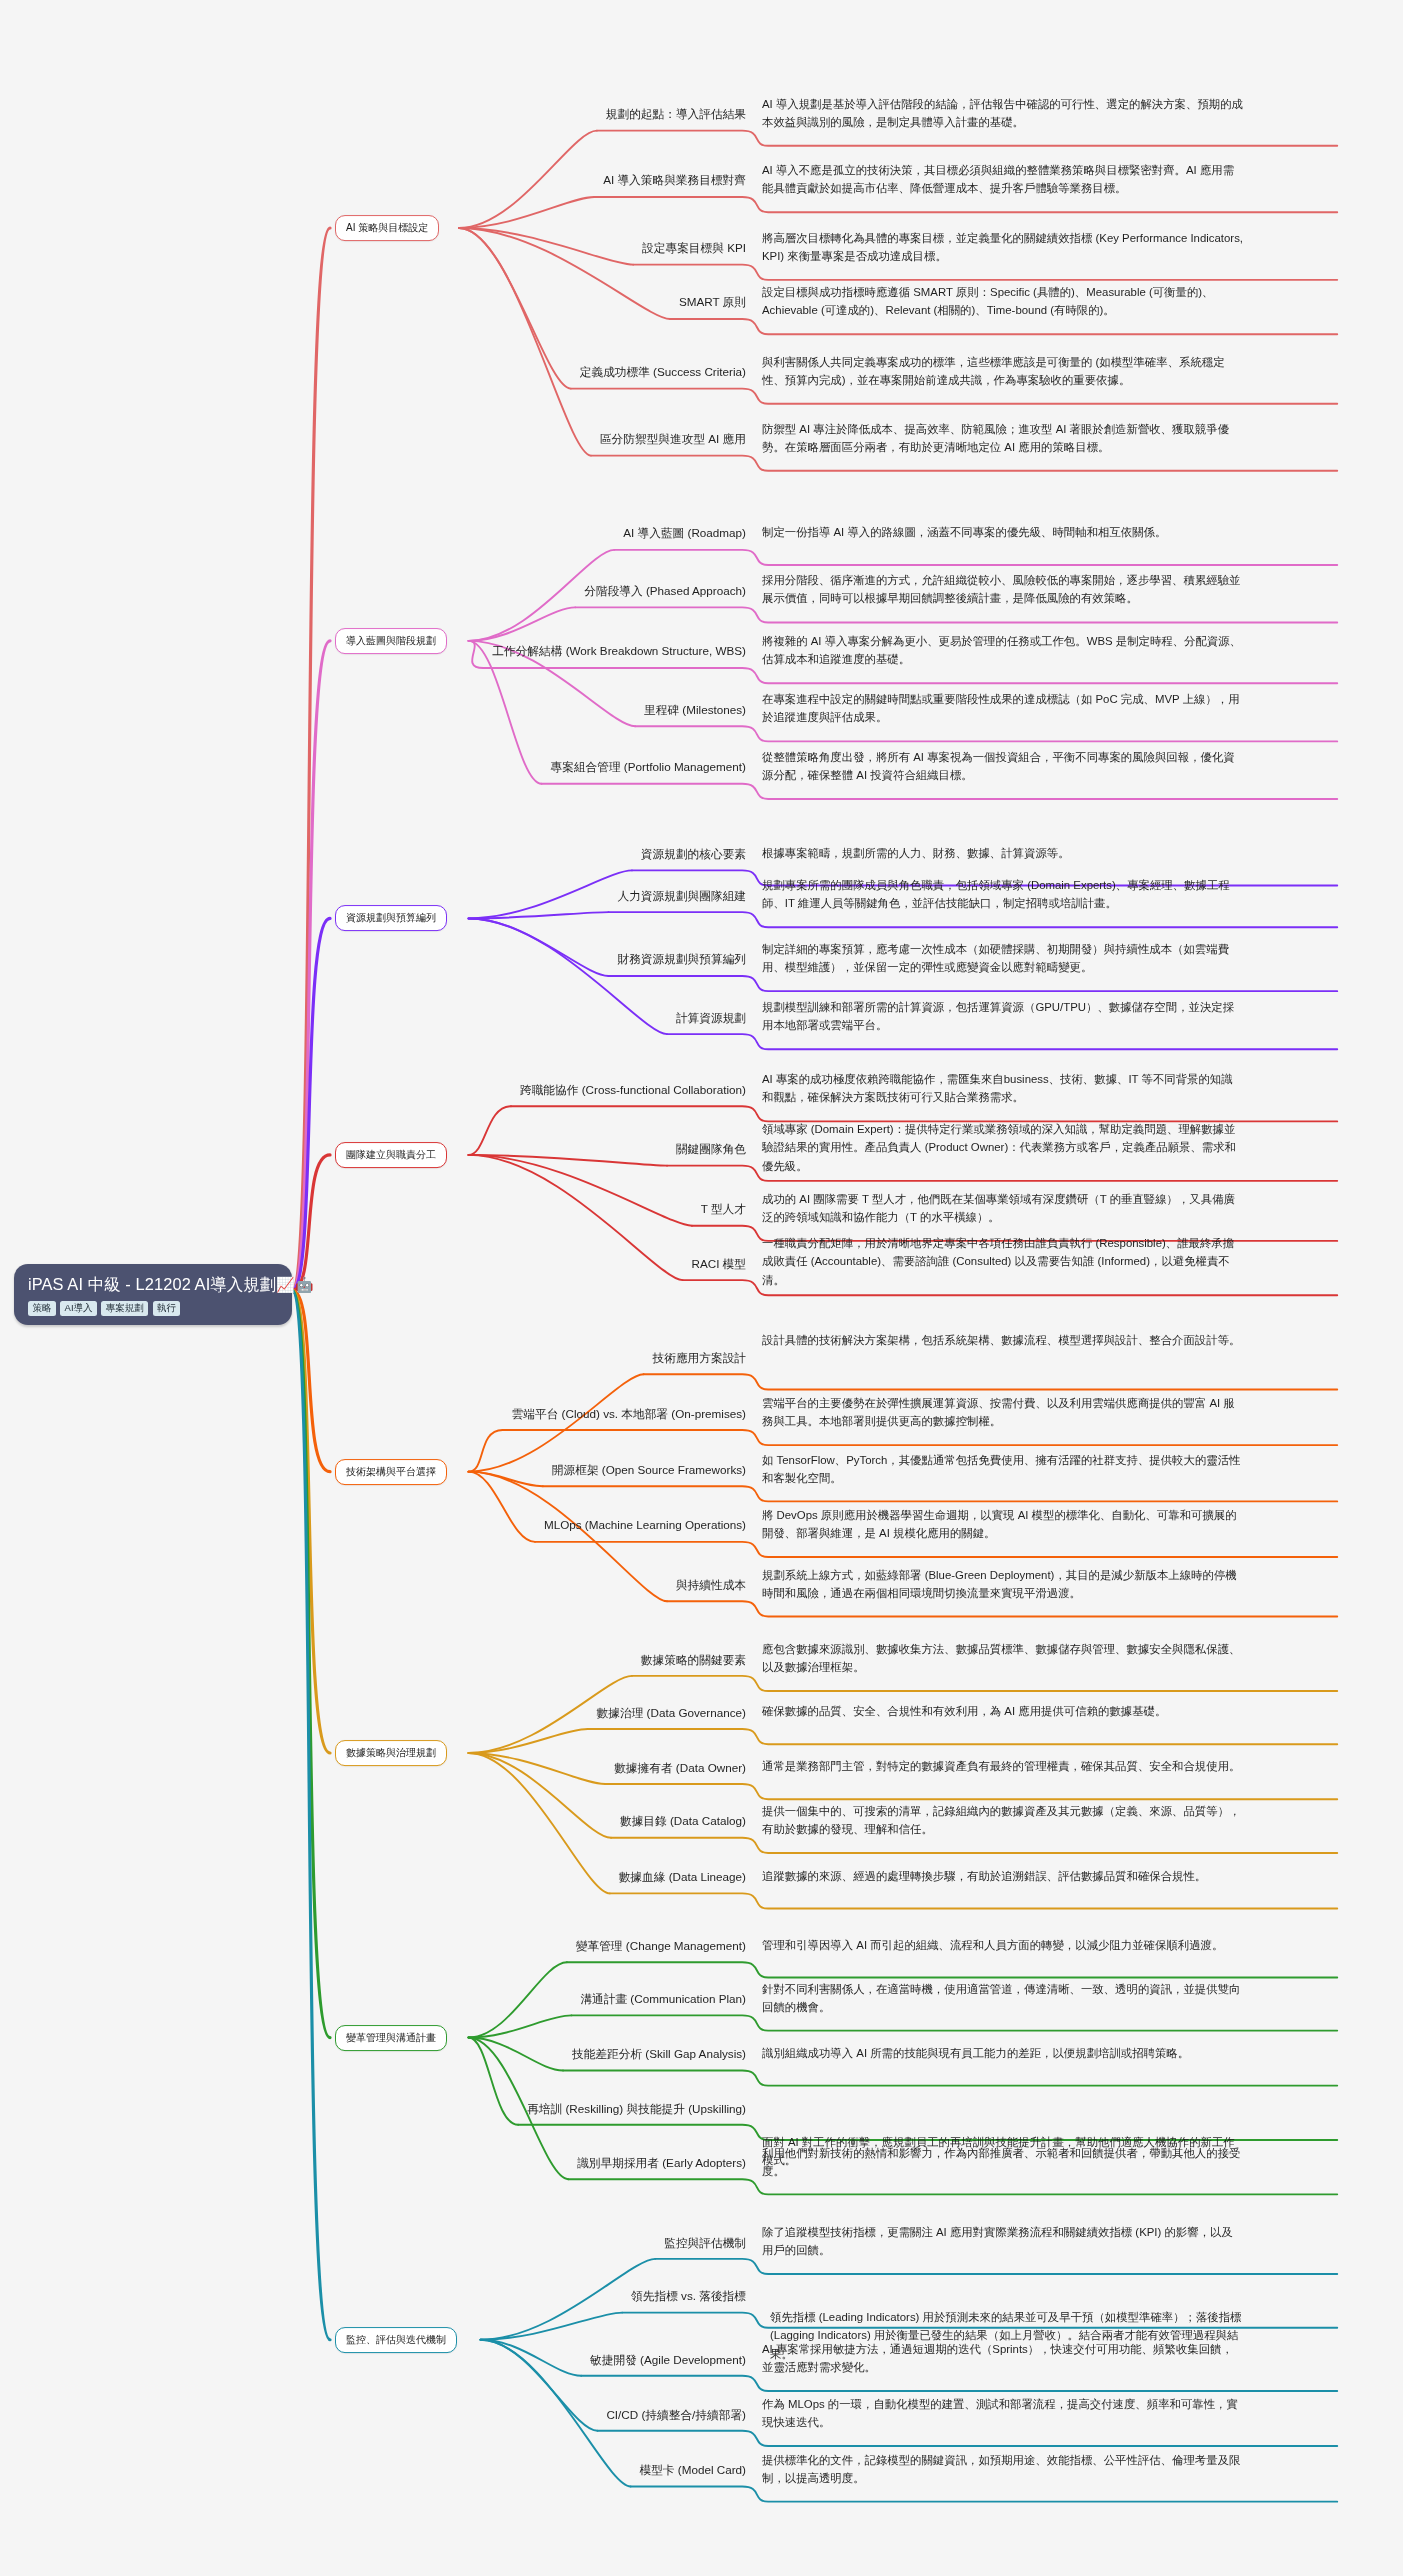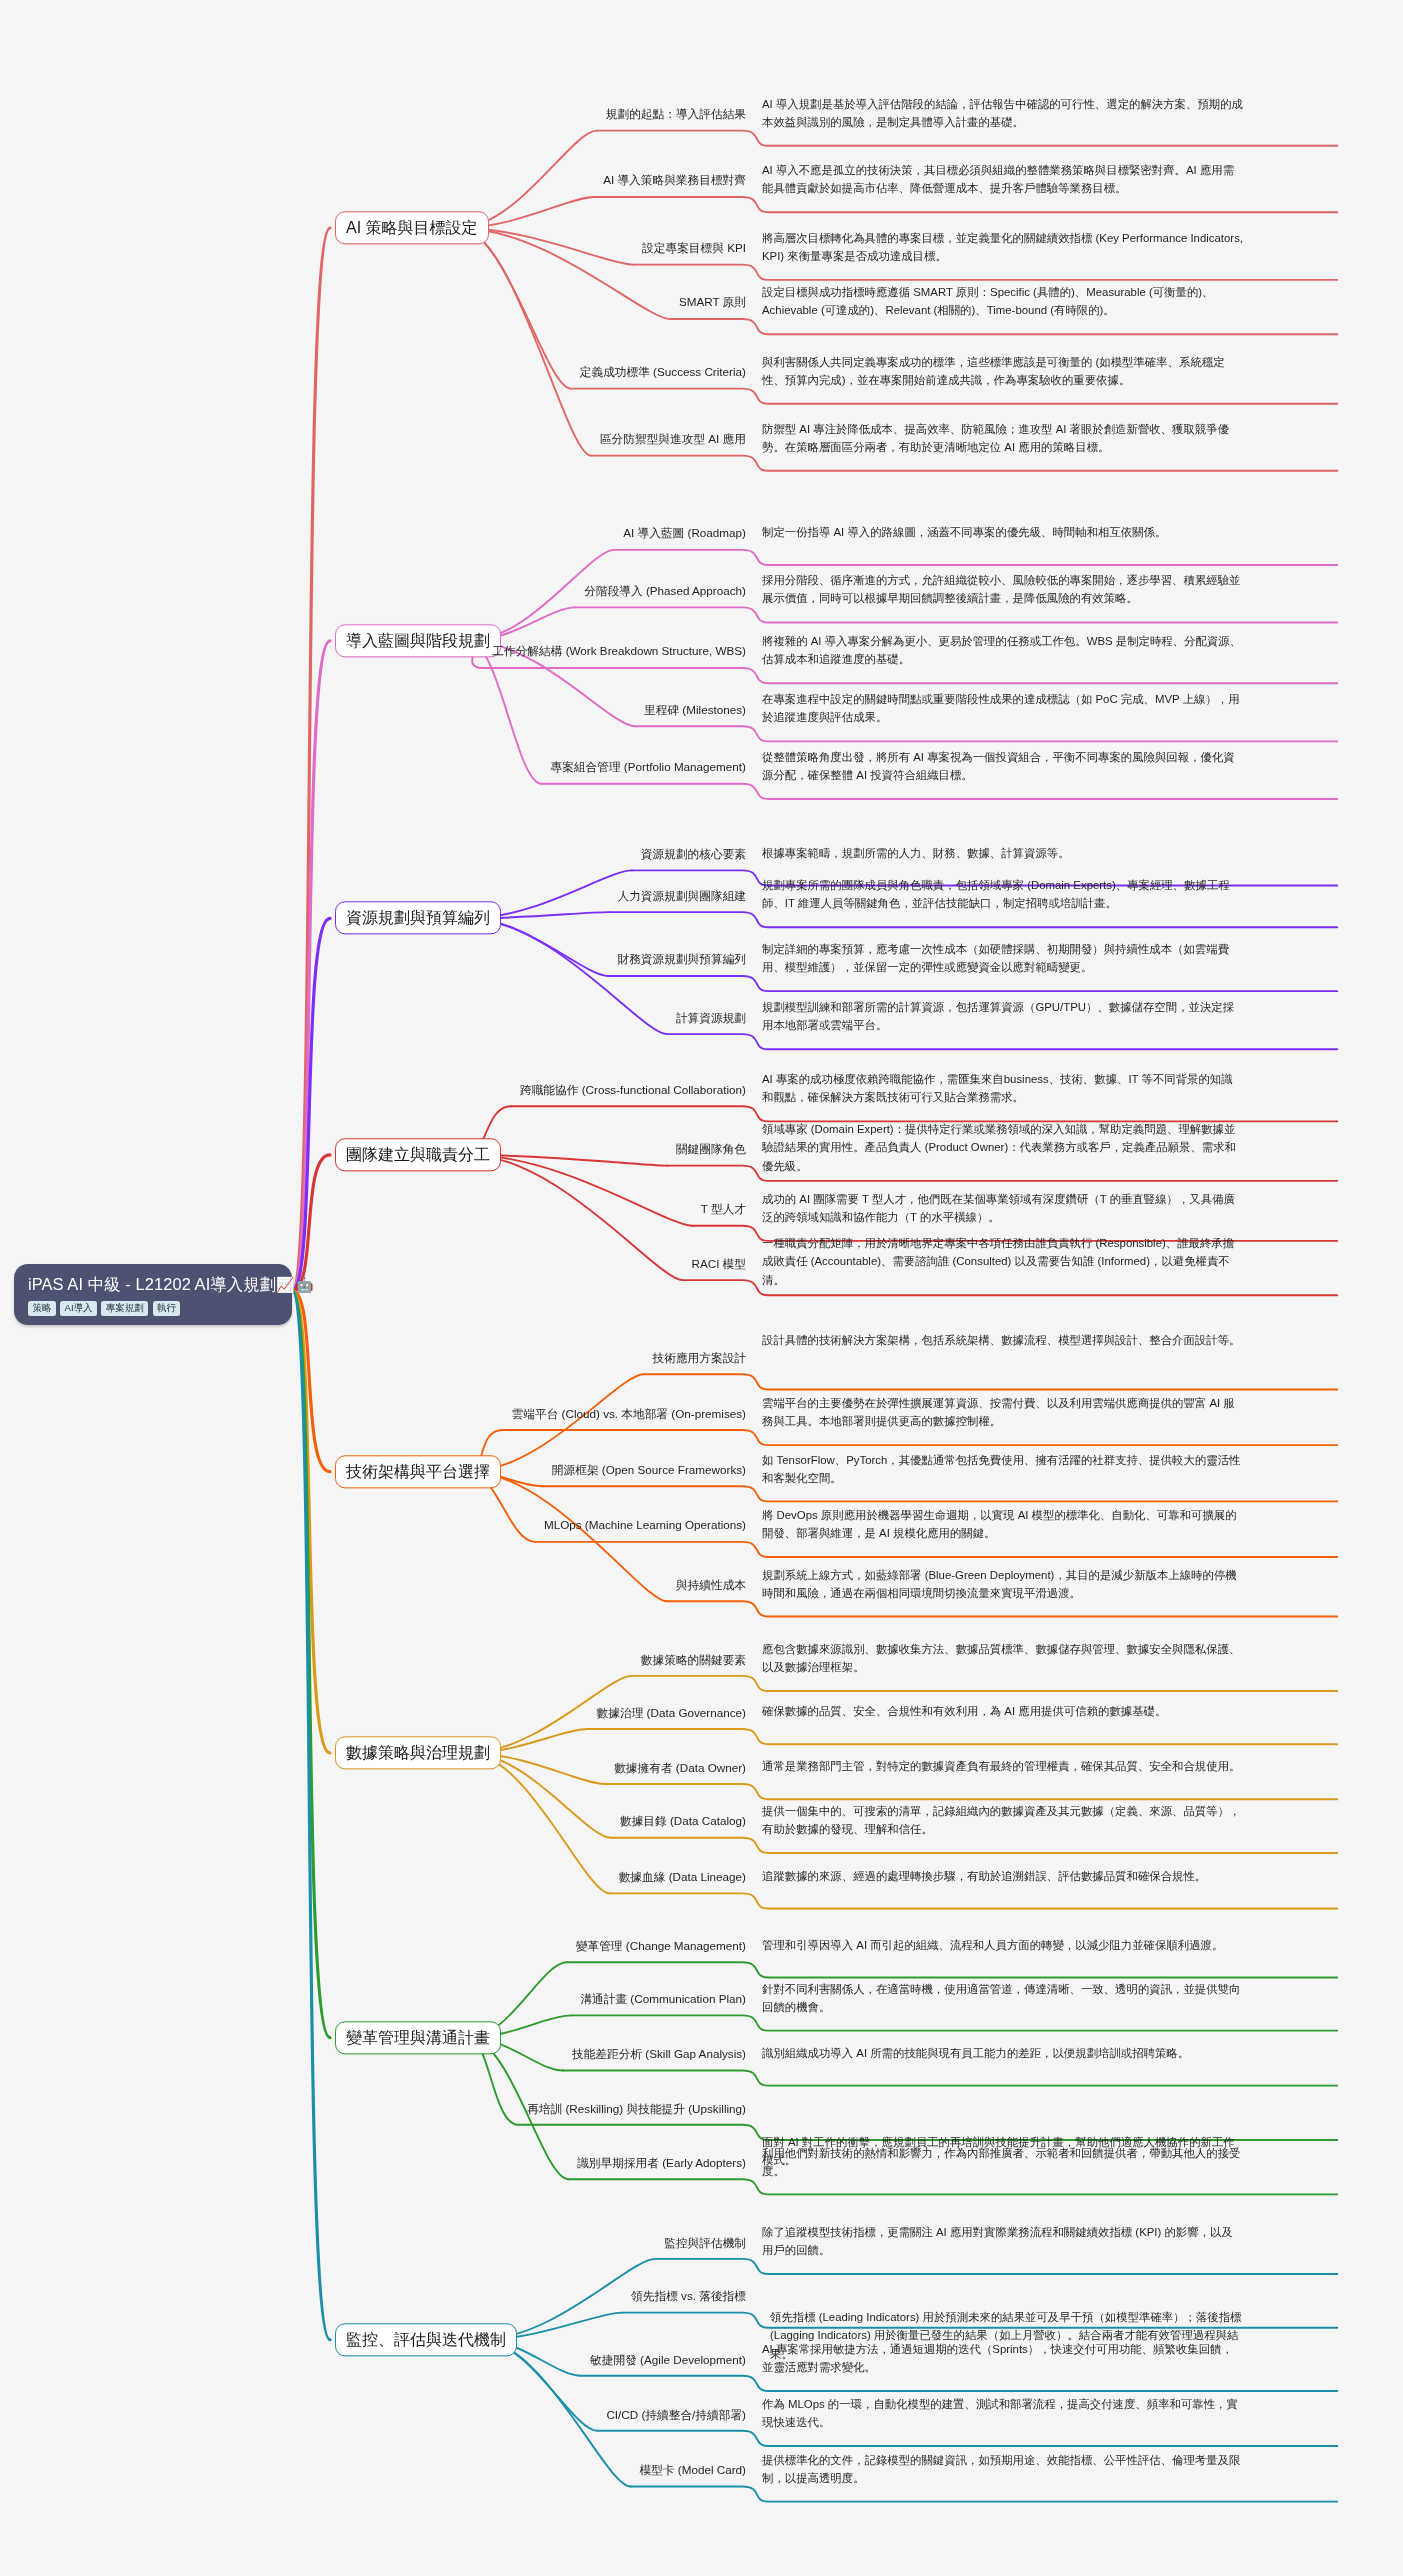--- a/index.html
+++ b/index.html
@@ -44,21 +44,21 @@
   }
   .emoji{font-size:15px;}
 
   
   .branch{
     position:absolute;
     background:#ffffff;
     border:1.9px solid #888;
     border-radius:10px;
     padding:5.7px 10px;
-    font-size:16px;
+    font-size:10px;
     line-height:1.25;
     white-space:nowrap;
     box-sizing:border-box;
     transform:translateY(-50%);
     box-shadow:0 0.6px 1.3px rgba(0,0,0,.06);
   }
 
   
   .topic{
     position:absolute;

